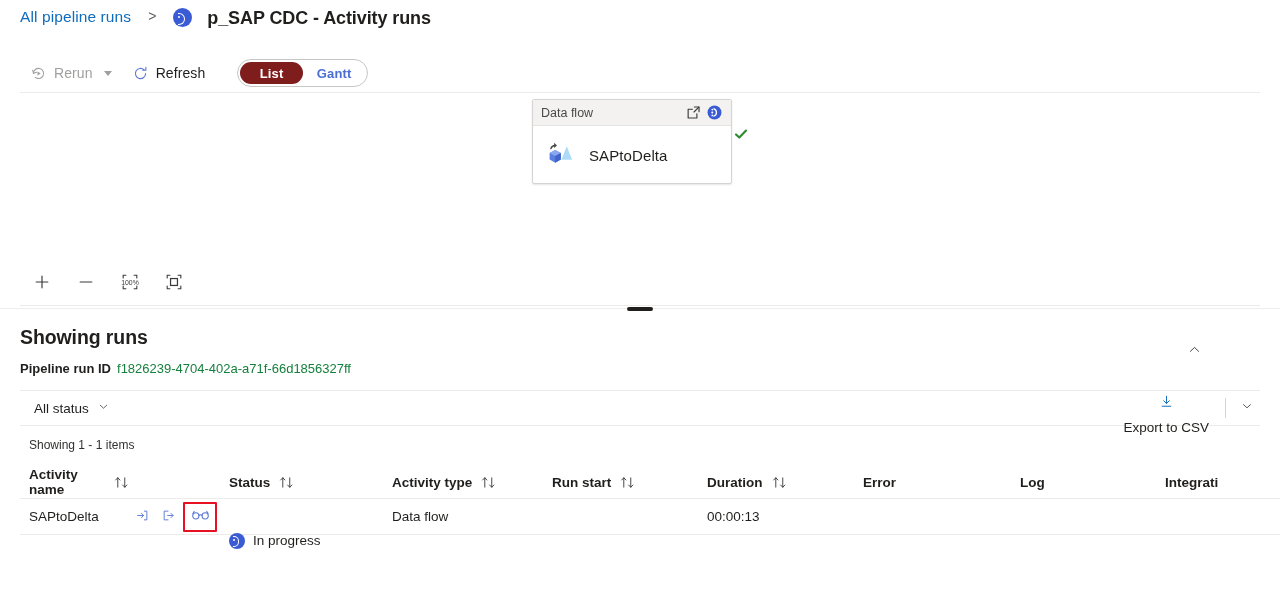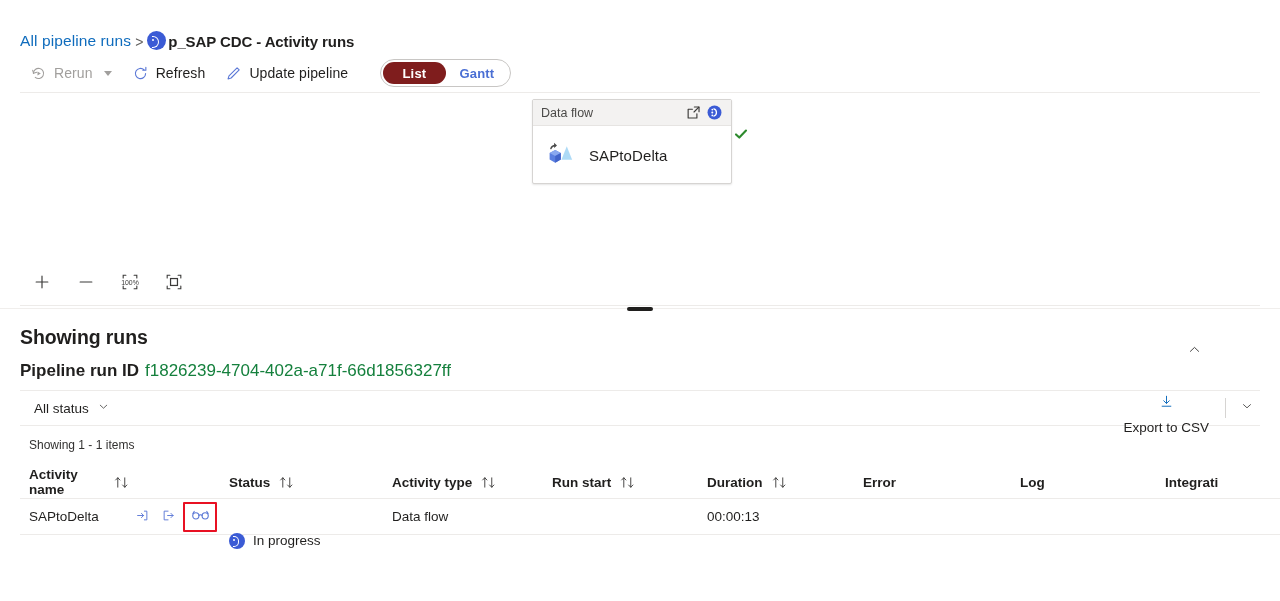--- a/index.html
+++ b/index.html
@@ -8,30 +8,30 @@
     width: 1280px; height: 601px;
     background: #ffffff;
     font-family: "Liberation Sans", sans-serif;
     color: #323130;
     overflow: hidden;
   }
   .page { position: relative; width: 1280px; height: 601px; }
 
   
   .breadcrumb {
-    position: absolute; left: 20px; top: 20px;
-    height: 30px; display: flex; align-items: flex-end; gap: 2px;
+    position: absolute; left: 20px; top: 8px;
+    height: 30px; display: flex; align-items: flex-start; gap: 15px;
   }
   .crumb-link {
     color: #0f6cbd; font-size: 15.5px; cursor: pointer;
     white-space: nowrap; letter-spacing: .1px;
   }
   .crumb-sep { color: #605e5c; font-size: 14px; padding: 0 2px; }
   .crumb-current {
-    font-size: 15px; font-weight: bold; color: #201f1e;
+    font-size: 18px; font-weight: bold; color: #201f1e;
     white-space: nowrap; letter-spacing: -.1px;
   }
   .pipe-icon {
     width: 19px; height: 19px; border-radius: 50%;
     background: #3b5bd5; position: relative; flex: none;
     display: inline-block;
   }
   .pipe-icon::before {
     content: ""; position: absolute; left: 5px; top: 4.5px;
     width: 5.5px; height: 10px;
@@ -137,21 +137,21 @@
     position: absolute; left: 20px; top: 326px;
     font-size: 19.5px; font-weight: bold; color: #201f1e; letter-spacing: -.1px;
   }
   .ar-collapse {
     position: absolute; left: 1182px; top: 339px;
     width: 24px; height: 24px; display: flex; align-items: center;
     justify-content: center; cursor: pointer;
   }
   .runid {
     position: absolute; left: 20px; top: 361px;
-    font-size: 17px; color: #201f1e; display: flex; gap: 6px; align-items: baseline;
+    font-size: 13px; color: #201f1e; display: flex; gap: 6px; align-items: baseline;
   }
   .runid-label { font-weight: bold; }
   .runid-value { color: #15803d; }
 
   .filterbar {
     position: absolute; left: 20px; top: 390px;
     width: 1240px; height: 36px;
     border-top: 1px solid #edebe9;
     border-bottom: 1px solid #edebe9;
     display: flex; align-items: center;
@@ -250,28 +250,20 @@
     <div class="cmd-btn">
       <span class="ico">
         <svg viewBox="0 0 20 20" width="17" height="17" fill="none" stroke="#5b78d6" stroke-width="1.3">
           <path d="M16 10a6 6 0 1 1-1.9-4.4" stroke-linecap="round"></path>
           <path d="M16.3 2.6v3.6h-3.6" stroke-linecap="round" stroke-linejoin="round"></path>
         </svg>
       </span>
       <span class="cmd-label">Refresh</span>
     </div>
 
-    <div class="cmd-btn">
-      <span class="ico">
-        <svg viewBox="0 0 20 20" width="17" height="17" fill="none" stroke="#5b78d6" stroke-width="1.3">
-          <path d="M14.2 3.3 16.7 5.8 7.2 15.3 3.6 16.4 4.7 12.8z" stroke-linejoin="round"></path>
-        </svg>
-      </span>
-      <span class="cmd-label">Update pipeline</span>
-    </div>
 
     <div class="toggle-wrap">
       <div class="toggle-opt active">List</div>
       <div class="toggle-opt">Gantt</div>
     </div>
   </div>
   <div class="cmdbar-rule"></div>
 
   <div class="canvas"></div>
 

